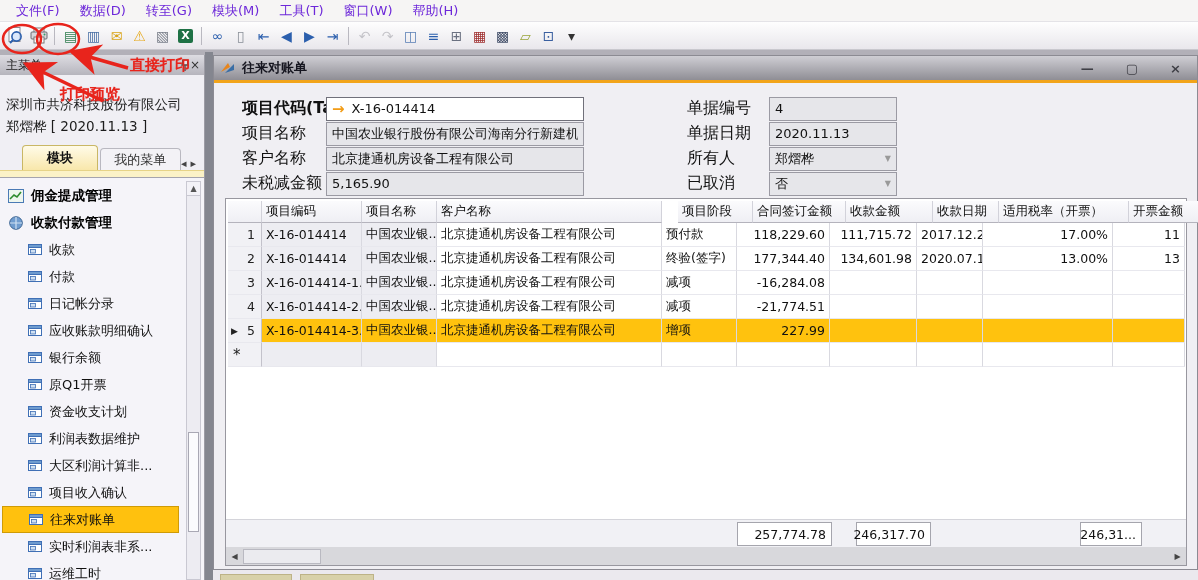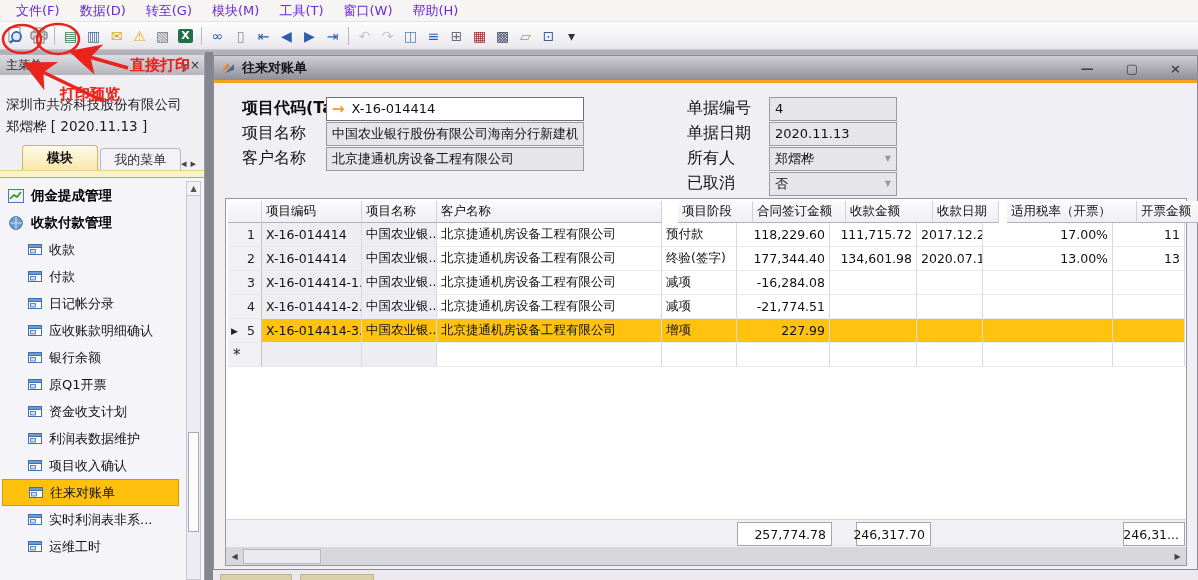--- a/index.html
+++ b/index.html
@@ -320,20 +320,30 @@
           <span class="tree-lb">利润表数据维护</span>
         </div>
         <div class="tree-row ti">
           <span class="tree-ic">
             <svg width="14" height="11">
               <rect x="0.5" y="0.5" width="13" height="10" fill="#fff" stroke="#3f6fb5"></rect>
               <rect x="0.5" y="0.5" width="13" height="3" fill="#6f9ccf" stroke="#3f6fb5"></rect>
               <rect x="2.5" y="5.5" width="5" height="3.5" fill="#cfe0f2" stroke="#3f6fb5" stroke-width="0.8"></rect>
             </svg>
           </span>
+          <span class="tree-lb">大区利润计算非...</span>
+        </div>
+        <div class="tree-row ti">
+          <span class="tree-ic">
+            <svg width="14" height="11">
+              <rect x="0.5" y="0.5" width="13" height="10" fill="#fff" stroke="#3f6fb5"></rect>
+              <rect x="0.5" y="0.5" width="13" height="3" fill="#6f9ccf" stroke="#3f6fb5"></rect>
+              <rect x="2.5" y="5.5" width="5" height="3.5" fill="#cfe0f2" stroke="#3f6fb5" stroke-width="0.8"></rect>
+            </svg>
+          </span>
           <span class="tree-lb">项目收入确认</span>
         </div>
         <div class="tree-row ti sel">
           <span class="tree-ic">
             <svg width="14" height="11">
               <rect x="0.5" y="0.5" width="13" height="10" fill="#fff" stroke="#3f6fb5"></rect>
               <rect x="0.5" y="0.5" width="13" height="3" fill="#6f9ccf" stroke="#3f6fb5"></rect>
               <rect x="2.5" y="5.5" width="5" height="3.5" fill="#cfe0f2" stroke="#3f6fb5" stroke-width="0.8"></rect>
             </svg>
           </span>
@@ -398,20 +408,26 @@
           <div class="f-field readonly">
             <span class="f-val">中国农业银行股份有限公司海南分行新建机房动</span>
           </div>
         </div>
         <div class="f-row">
           <span class="f-label">客户名称</span>
           <div class="f-field readonly">
             <span class="f-val">北京捷通机房设备工程有限公司</span>
           </div>
         </div>
+        <div class="f-row">
+          <span class="f-label">未税减金额</span>
+          <div class="f-field readonly">
+            <span class="f-val">5,165.90</span>
+          </div>
+        </div>
       </div>
     <div class="f-col" id="form-right">
         <div class="f-row">
           <span class="f-label">单据编号</span>
           <div class="f-field readonly">
             <span class="f-val">4</span>
           </div>
         </div>
         <div class="f-row">
           <span class="f-label">单据日期</span>
@@ -439,21 +455,21 @@
       <div class="table" id="grid">
           <div class="t-row t-head">
             <div class="t-cell" style="width: 34px;"></div>
             <div class="t-cell" style="width: 100px;">项目编码</div>
             <div class="t-cell" style="width: 75px;">项目名称</div>
             <div class="t-cell" style="width: 225px;">客户名称</div>
             <div class="t-cell" style="width: 75px; margin-left: 16px;">项目阶段</div>
             <div class="t-cell" style="width: 93px;">合同签订金额</div>
             <div class="t-cell" style="width: 87px;">收款金额</div>
             <div class="t-cell" style="width: 66px;">收款日期</div>
-            <div class="t-cell" style="width: 130px; margin-left: 8px;">适用税率（开票）</div>
+            <div class="t-cell" style="width: 130px;">适用税率（开票）</div>
             <div class="t-cell" style="width: 72px;">开票金额</div>
           </div>
           <div class="t-row">
             <div class="t-cell t-num" style="width: 34px;">1</div>
             <div class="t-cell t-grey" style="width: 100px;">X-16-014414</div>
             <div class="t-cell t-grey" style="width: 75px;">中国农业银...</div>
             <div class="t-cell" style="width: 225px;">北京捷通机房设备工程有限公司</div>
             <div class="t-cell" style="width: 75px;">预付款</div>
             <div class="t-cell rt" style="width: 93px;">118,229.60</div>
             <div class="t-cell rt" style="width: 87px;">111,715.72</div>
@@ -521,21 +537,21 @@
             <div class="t-cell rt" style="width: 93px;"></div>
             <div class="t-cell rt" style="width: 87px;"></div>
             <div class="t-cell" style="width: 66px;"></div>
             <div class="t-cell rt" style="width: 130px;"></div>
             <div class="t-cell rt" style="width: 72px;"></div>
           </div>
         </div>
       <div class="totals" id="totals">
           <div class="total-box" style="left: 511px; width: 95px;">257,774.78</div>
           <div class="total-box" style="left: 606px; width: 75px; margin-left: 24px;">246,317.70</div>
-          <div class="total-box" style="left: 897px; width: 62px;">246,31...</div>
+          <div class="total-box" style="left: 854px; width: 62px;">246,31...</div>
         </div>
       <div class="hscroll">
         <div class="hs-btn">◀</div>
         <div class="hs-thumb"></div>
         <div class="hs-spacer"></div>
         <div class="hs-btn">▶</div>
       </div>
     </div>
   </div>
 

